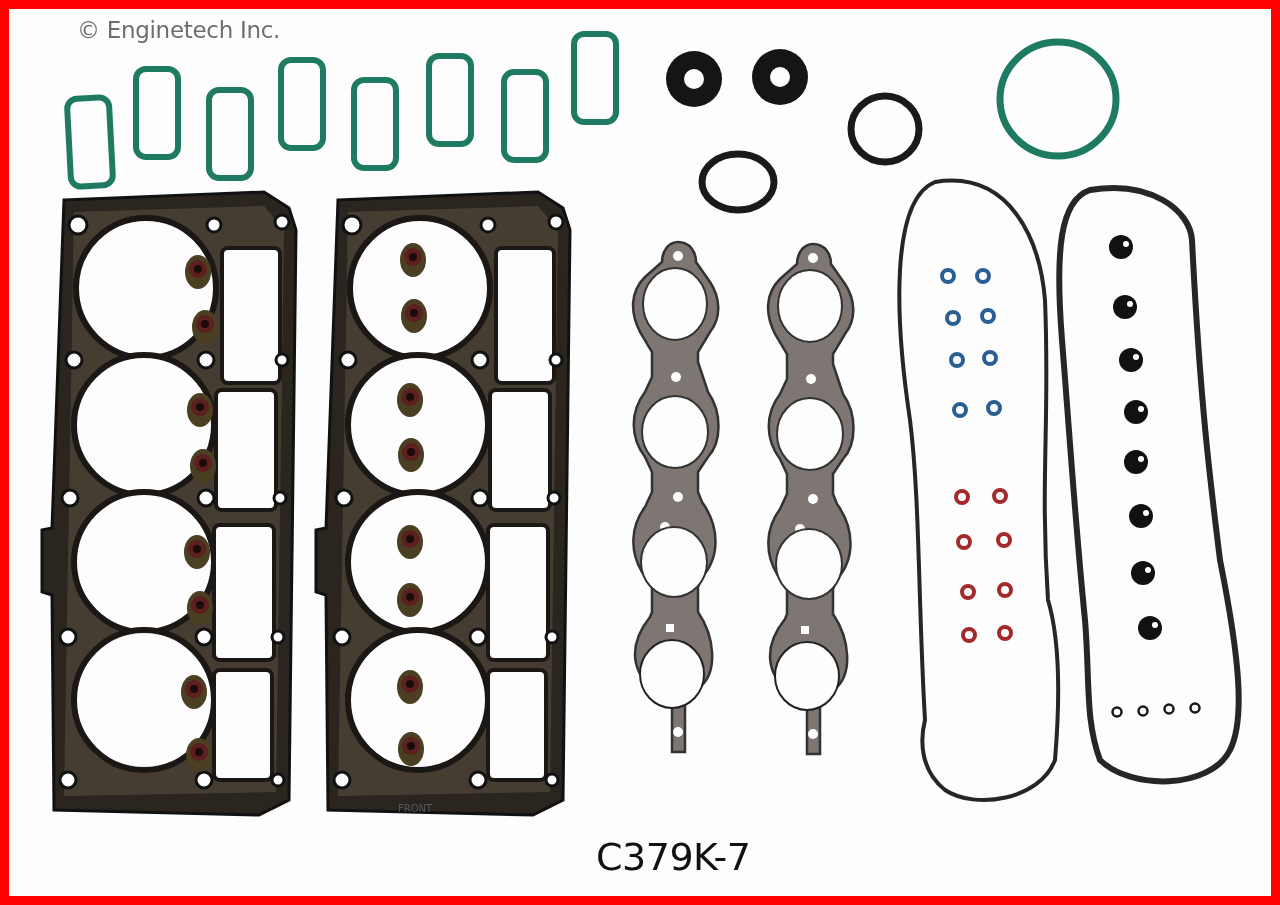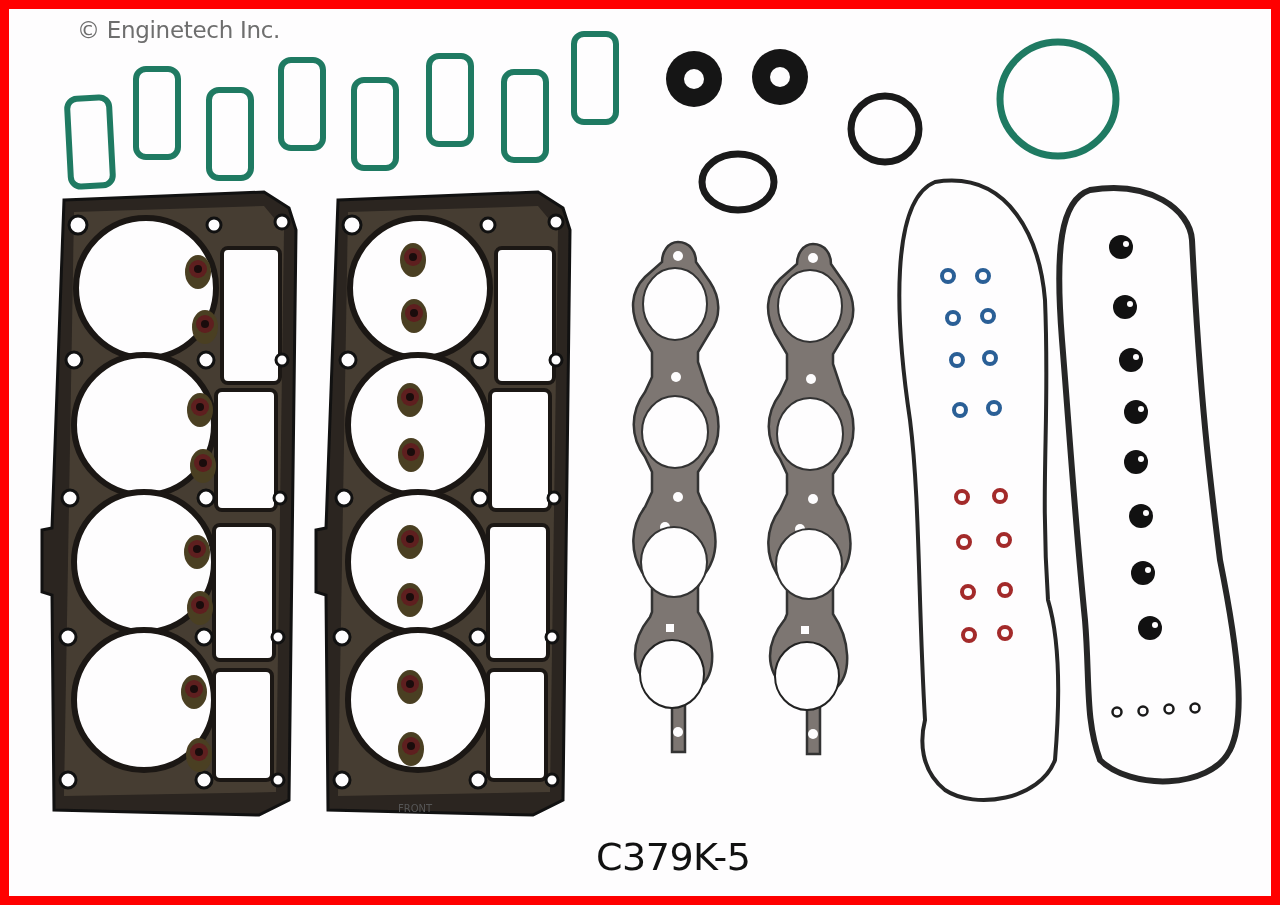--- a/index.html
+++ b/index.html
@@ -7,21 +7,21 @@
   .frame { position:absolute; left:9px; top:9px; width:1262px; height:887px; background:#fefdfe; overflow:hidden;text-align:center; }
   .copyright { position:absolute; left:68px; top:8px; font-size:23px; color:#6e6e6e; font-family:"DejaVu Sans", sans-serif; letter-spacing:-0.3px; }
   .part-number { position:absolute; left:587px; top:826px; font-size:38px; color:#111; font-family:"DejaVu Sans", sans-serif; letter-spacing:-0.5px; }
   svg.art { position:absolute; left:-9px; top:-9px; }
 </style>
 </head>
 <body>
 
 <div class="frame">
   <div class="copyright">© Enginetech Inc.</div>
-  <div class="part-number">C379K-5</div>
+  <div class="part-number">C379K-7</div>
 
   <svg class="art" width="1280" height="905" viewBox="0 0 1280 905">
     <defs>
       <g id="intake">
         <rect x="-21" y="-44" width="42" height="88" rx="10" fill="none" stroke="#1f7a62" stroke-width="6"></rect>
       </g>
       <g id="seal">
         <ellipse cx="0" cy="0" rx="13" ry="17" fill="#4a3f22"></ellipse>
         <circle cx="0" cy="-3" r="9" fill="#5e1f1f"></circle>
         <circle cx="0" cy="-3" r="4" fill="#1a0c0c"></circle>

